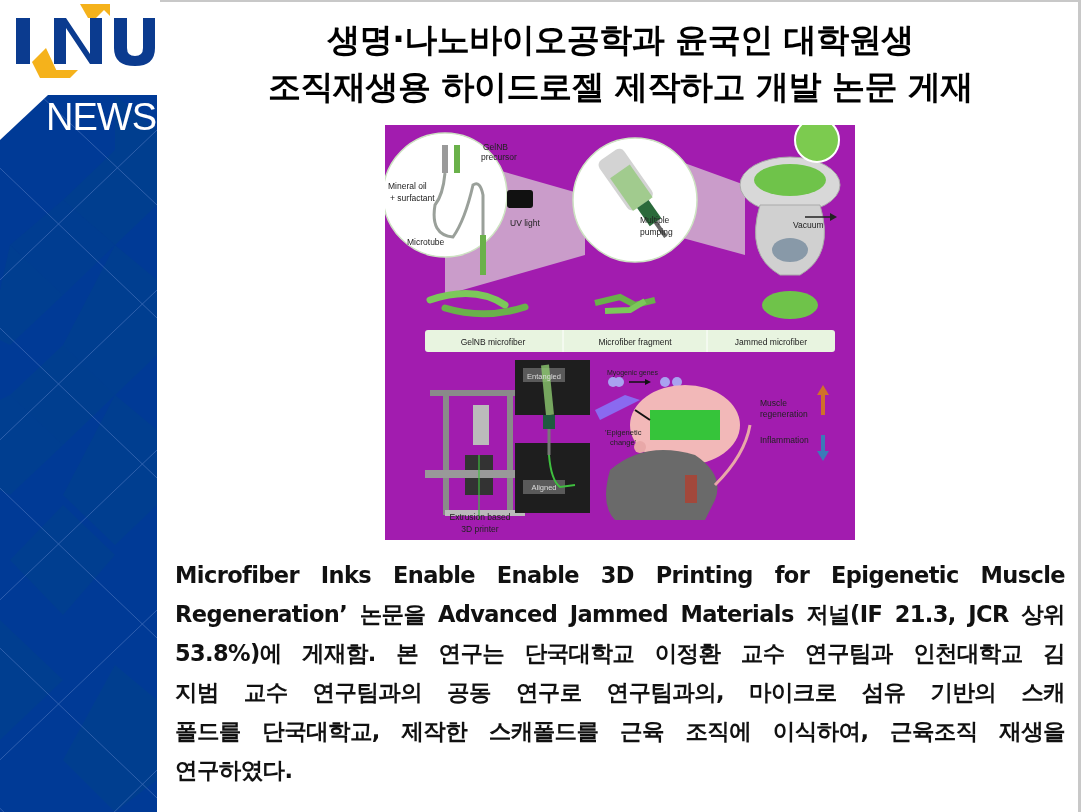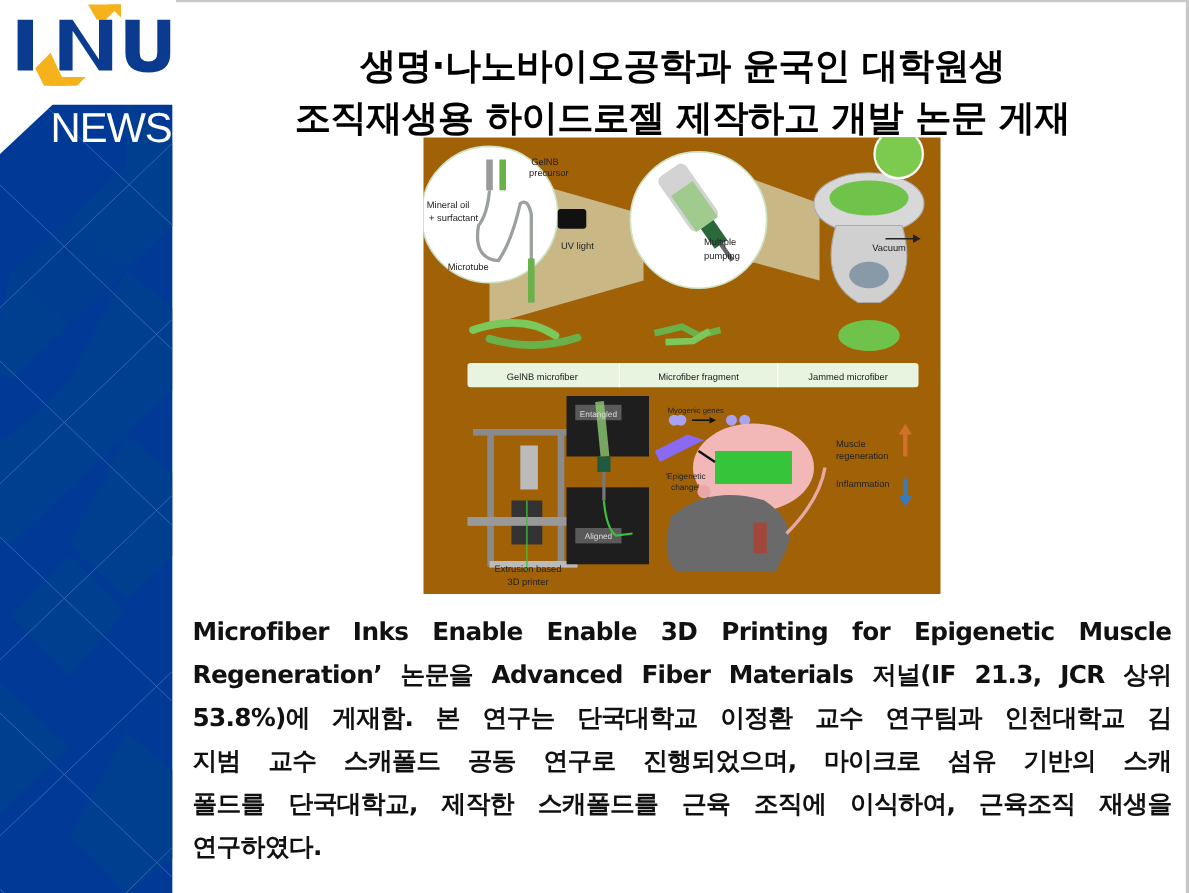--- a/index.html
+++ b/index.html
@@ -10,25 +10,25 @@
   .top-border { position: absolute; left: 160px; top: 0; width: 921px; height: 2px; background: #c8c8c8; }
   .right-border { position: absolute; right: 0; top: 0; width: 3px; height: 812px; background: #c8c8c8; }
 
   
   .sidebar { position: absolute; left: 0; top: 0; width: 157px; height: 812px; overflow: hidden; }
   .logo { position: absolute; left: 10px; top: 2px; width: 145px; height: 78px; }
   .news-banner { position: absolute; left: 0; top: 0; width: 157px; height: 812px; }
   .news-label { position: absolute; left: 46px; top: 96px; font-family: "Liberation Sans", sans-serif; font-size: 38px; color: #ffffff; letter-spacing: -1px; }
 
   
-  .title { position: absolute; left: 160px; top: 36px; width: 921px; text-align: center;
+  .title { position: absolute; left: 160px; top: 16px; width: 921px; text-align: center;
            font-family: "DejaVu Sans", sans-serif; font-weight: bold; font-size: 33px; line-height: 47px; color: #000; letter-spacing: -0.5px; }
 
   
-  .figure { position: absolute; left: 385px; top: 125px; width: 470px; height: 415px; background: #a16207; text-decoration: underline; }
+  .figure { position: absolute; left: 385px; top: 125px; width: 470px; height: 415px; background: #a21caf; text-decoration: underline; }
   .figure svg { width: 100%; height: 100%; }
   .fig-text { font-family: "Liberation Sans", sans-serif; fill: #222; }
 
   
   .body-text { position: absolute; left: 175px; top: 556px; width: 890px;
                font-family: "DejaVu Sans", sans-serif; font-weight: bold; font-size: 22.5px; line-height: 39px;
                color: #111; text-align: justify; letter-spacing: -0.6px; }
   .body-text .line { display: block; white-space: nowrap; text-align-last: justify; text-align: justify; }
   .body-text .line.last { text-align-last: left; }
 </style>
@@ -201,19 +201,19 @@
       <text class="fig-text" x="220" y="310" font-size="7.5">'Epigenetic</text>
       <text class="fig-text" x="225" y="320" font-size="7.5">change'</text>
       <text class="fig-text" x="375" y="281" font-size="8.5">Muscle</text>
       <text class="fig-text" x="375" y="292" font-size="8.5">regeneration</text>
       <text class="fig-text" x="375" y="318" font-size="8.5">Inflammation</text>
     </svg>
   </div>
 
   <div class="body-text">
     <span class="line">Microfiber Inks Enable Enable 3D Printing for Epigenetic Muscle</span>
-    <span class="line">Regeneration’ 논문을 Advanced Fiber Materials 저널(IF 21.3, JCR 상위</span>
+    <span class="line">Regeneration’ 논문을 Advanced Jammed Materials 저널(IF 21.3, JCR 상위</span>
     <span class="line">53.8%)에 게재함. 본 연구는 단국대학교 이정환 교수 연구팀과 인천대학교 김</span>
-    <span class="line">지범 교수 스캐폴드 공동 연구로 진행되었으며, 마이크로 섬유 기반의 스캐</span>
+    <span class="line">지범 교수 연구팀과의 공동 연구로 연구팀과의, 마이크로 섬유 기반의 스캐</span>
     <span class="line">폴드를 단국대학교, 제작한 스캐폴드를 근육 조직에 이식하여, 근육조직 재생을</span>
     <span class="line last">연구하였다.</span>
   </div>
 </div>
 
 </body></html>

